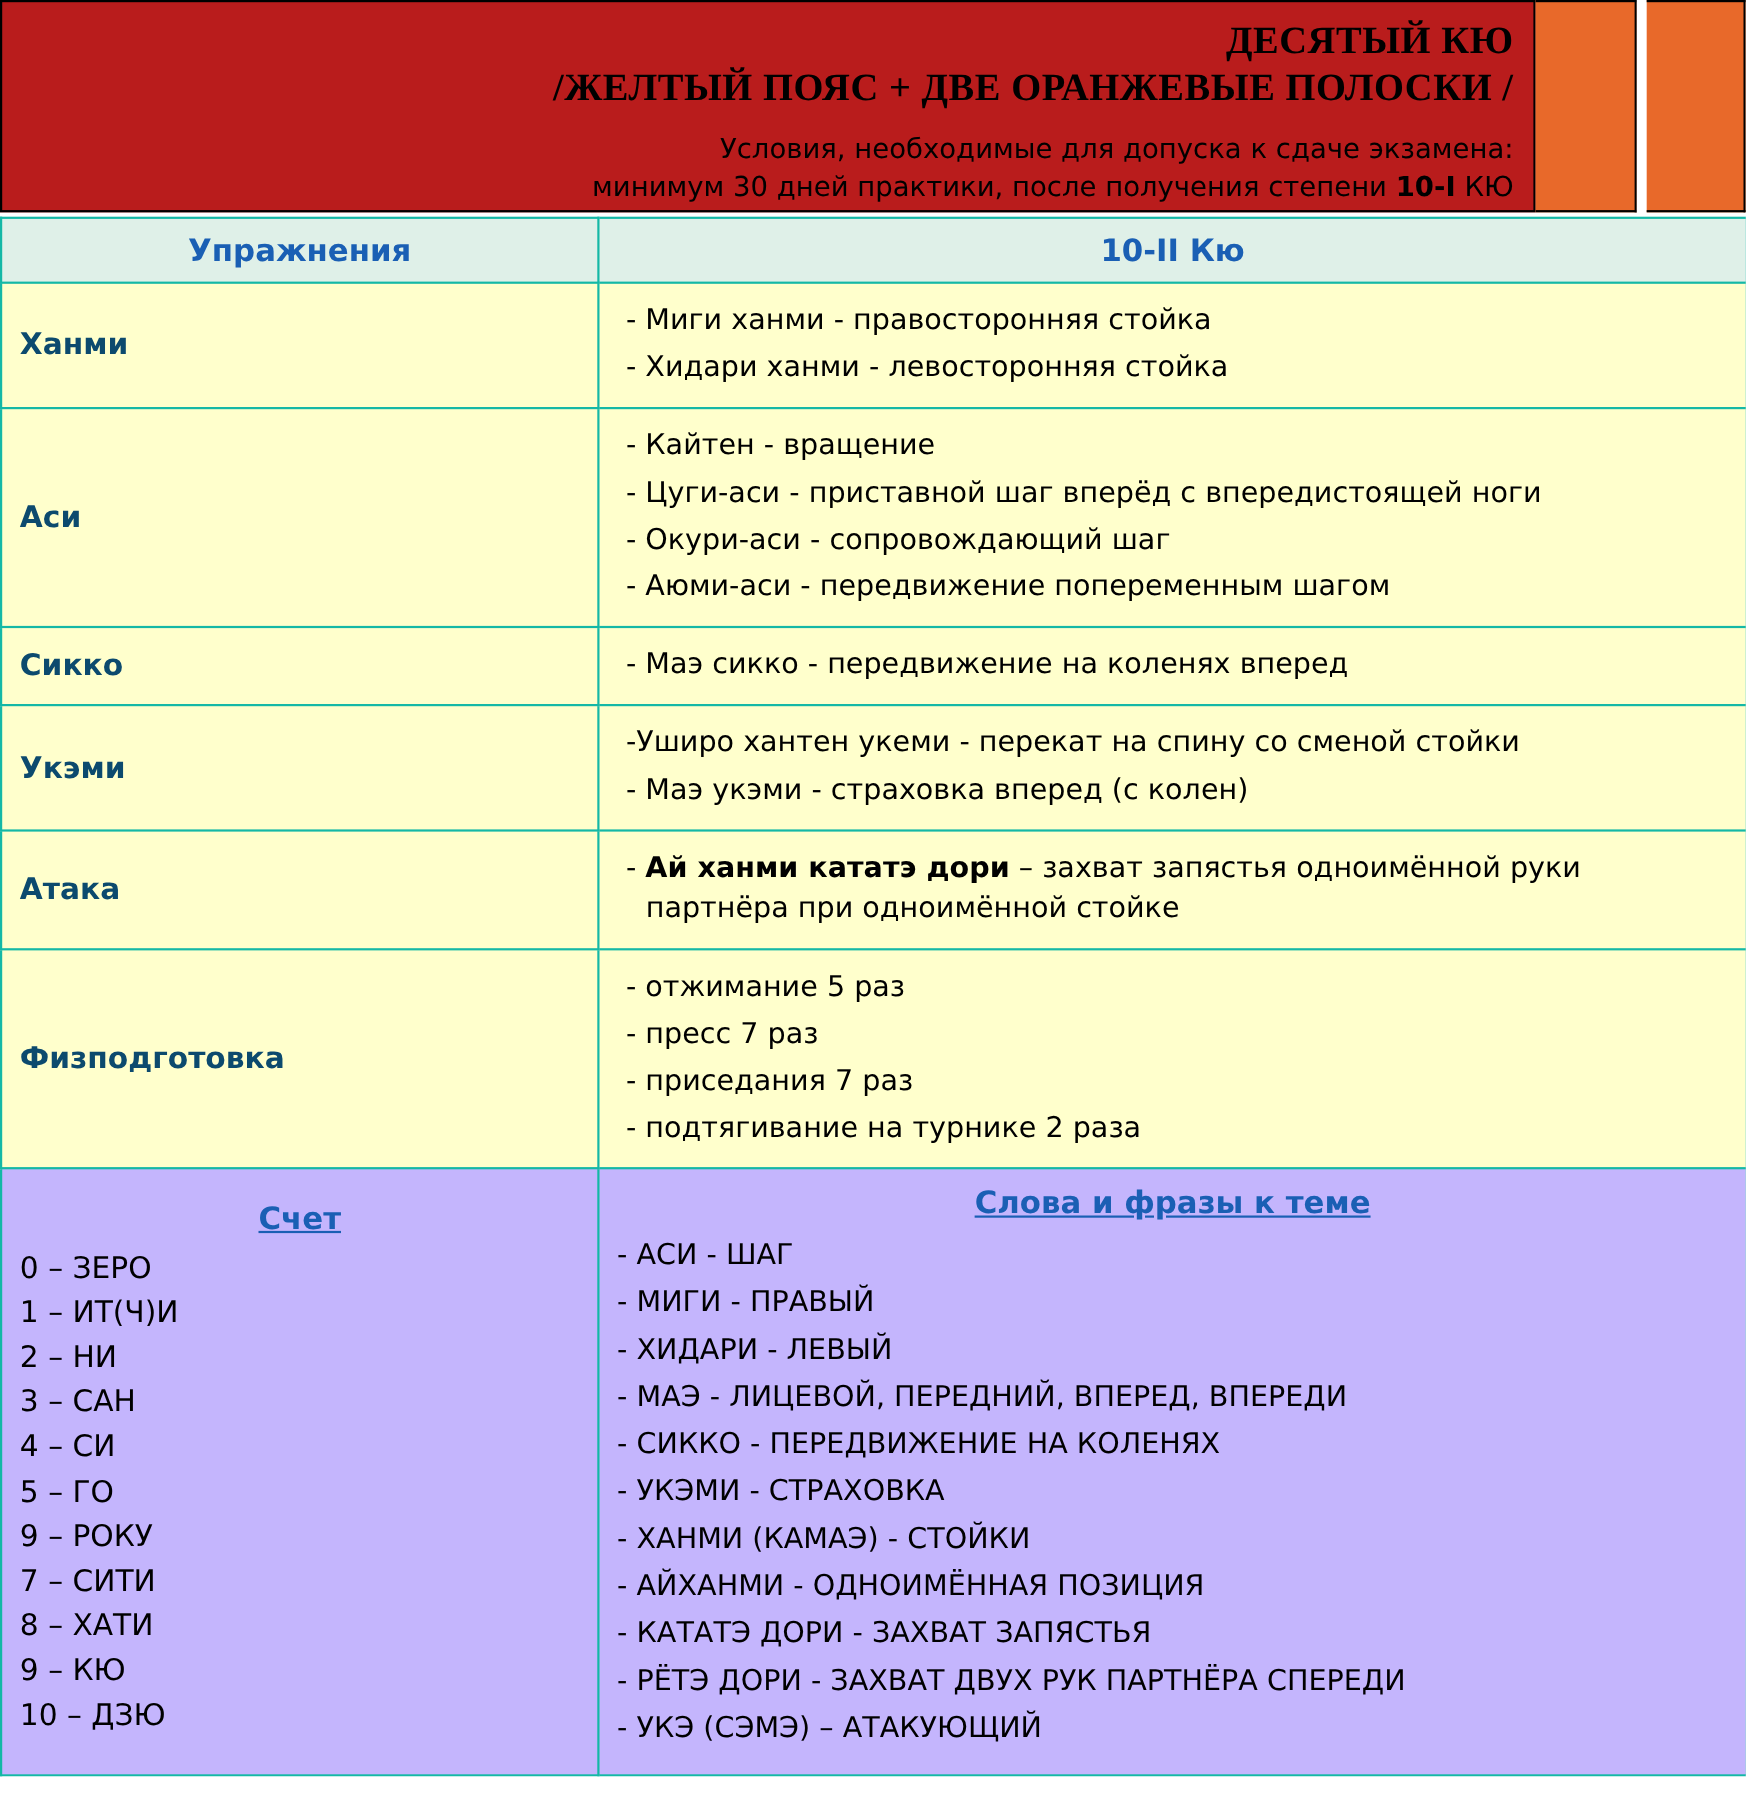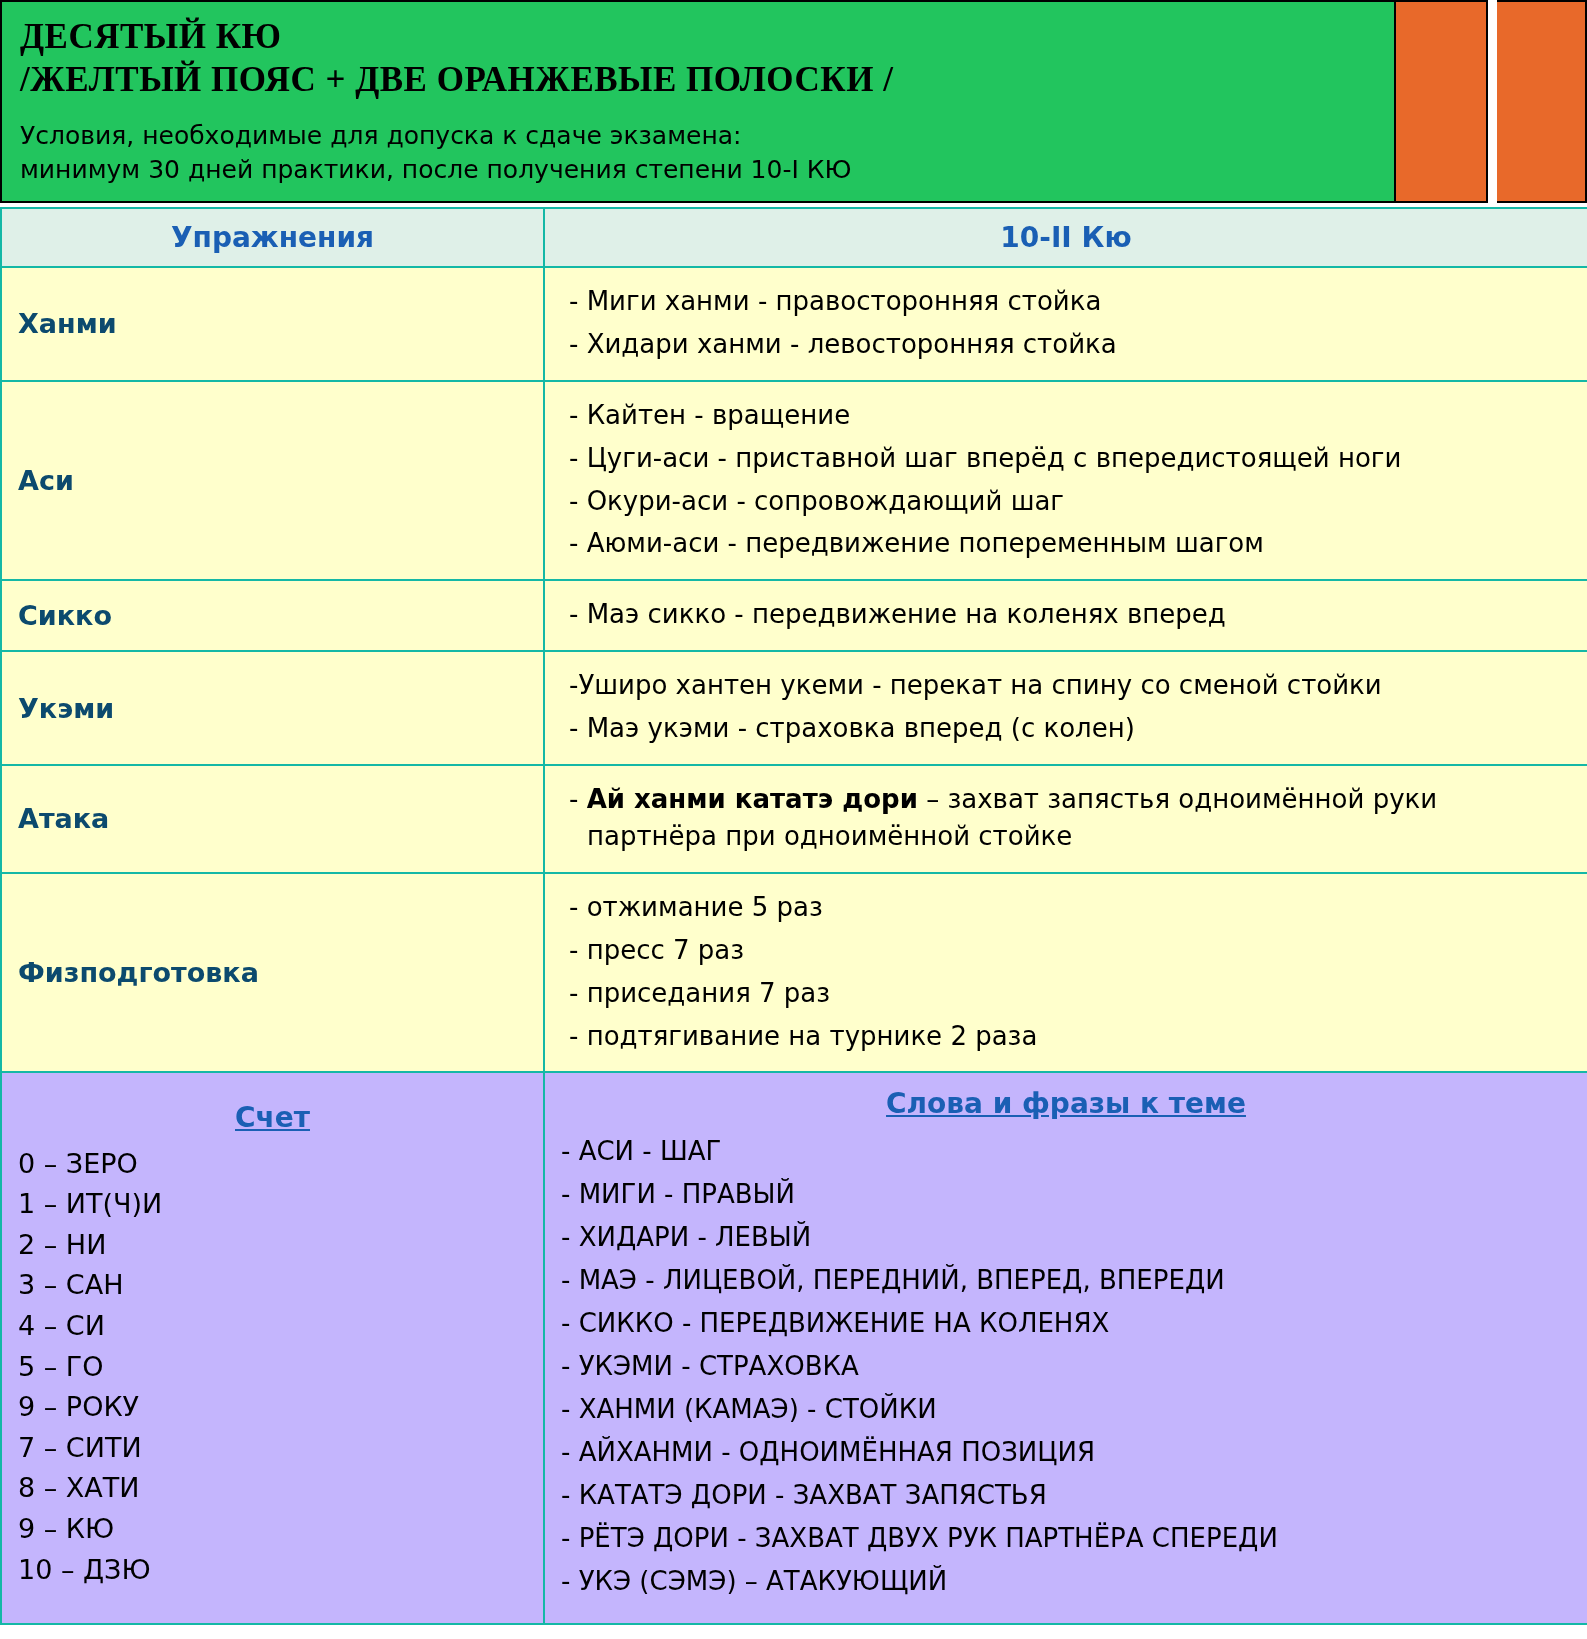--- a/index.html
+++ b/index.html
@@ -18,41 +18,41 @@
   }
 
   
   .header-band {
     display: flex;
     width: 1587px;
     box-sizing: border-box;
   }
   .header-yellow {
     flex: 0 0 1396px;
-    background: #22c55e;
+    background: #b91c1c;
     border: 2px solid #000000;
     box-sizing: border-box;
-    padding: 14px 18px 14px 18px;
-    text-align: left;
+    padding: 14px 18px 4px 18px;
+    text-align: right;
   }
   .header-title {
     font-family: "Liberation Serif", "DejaVu Serif", serif;
     font-weight: bold;
     font-size: 35px;
     line-height: 1.22;
     color: #000000;
     letter-spacing: 0.5px;
   }
   .header-sub {
     margin-top: 18px;
     font-size: 25px;
     line-height: 1.35;
     color: #000000;
   }
-  .header-sub b { font-weight: normal; }
+  .header-sub b { font-weight: bold; }
   .stripe-orange-1 {
     flex: 0 0 92px;
     background: #e8692a;
     border: 2px solid #000000;
     border-left: none;
     box-sizing: border-box;
   }
   .stripe-gap {
     flex: 0 0 9px;
     background: #ffffff;

